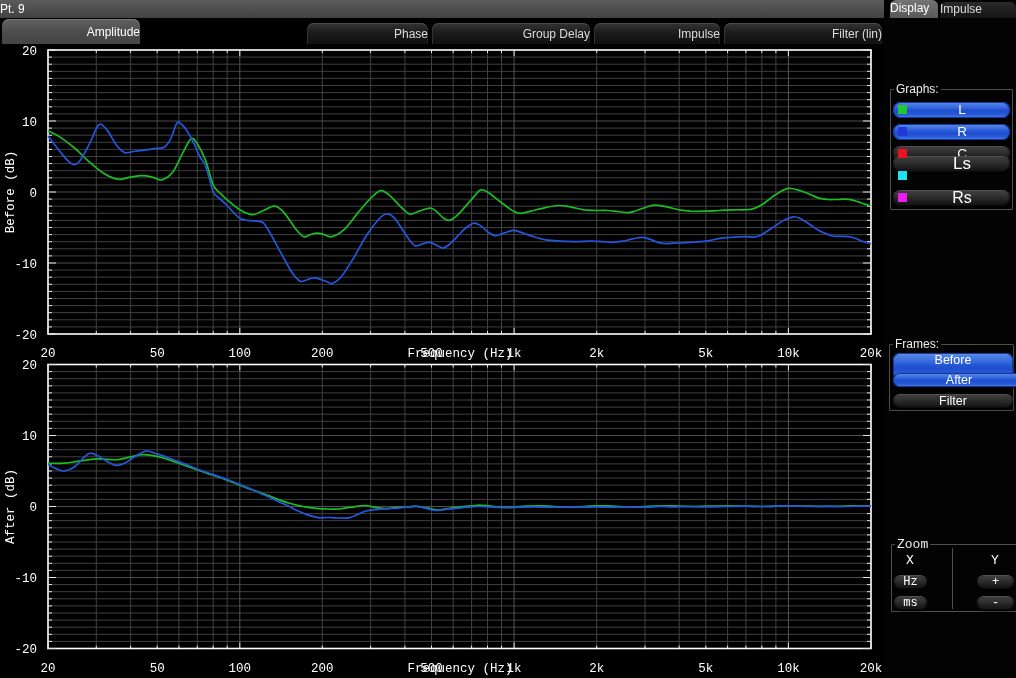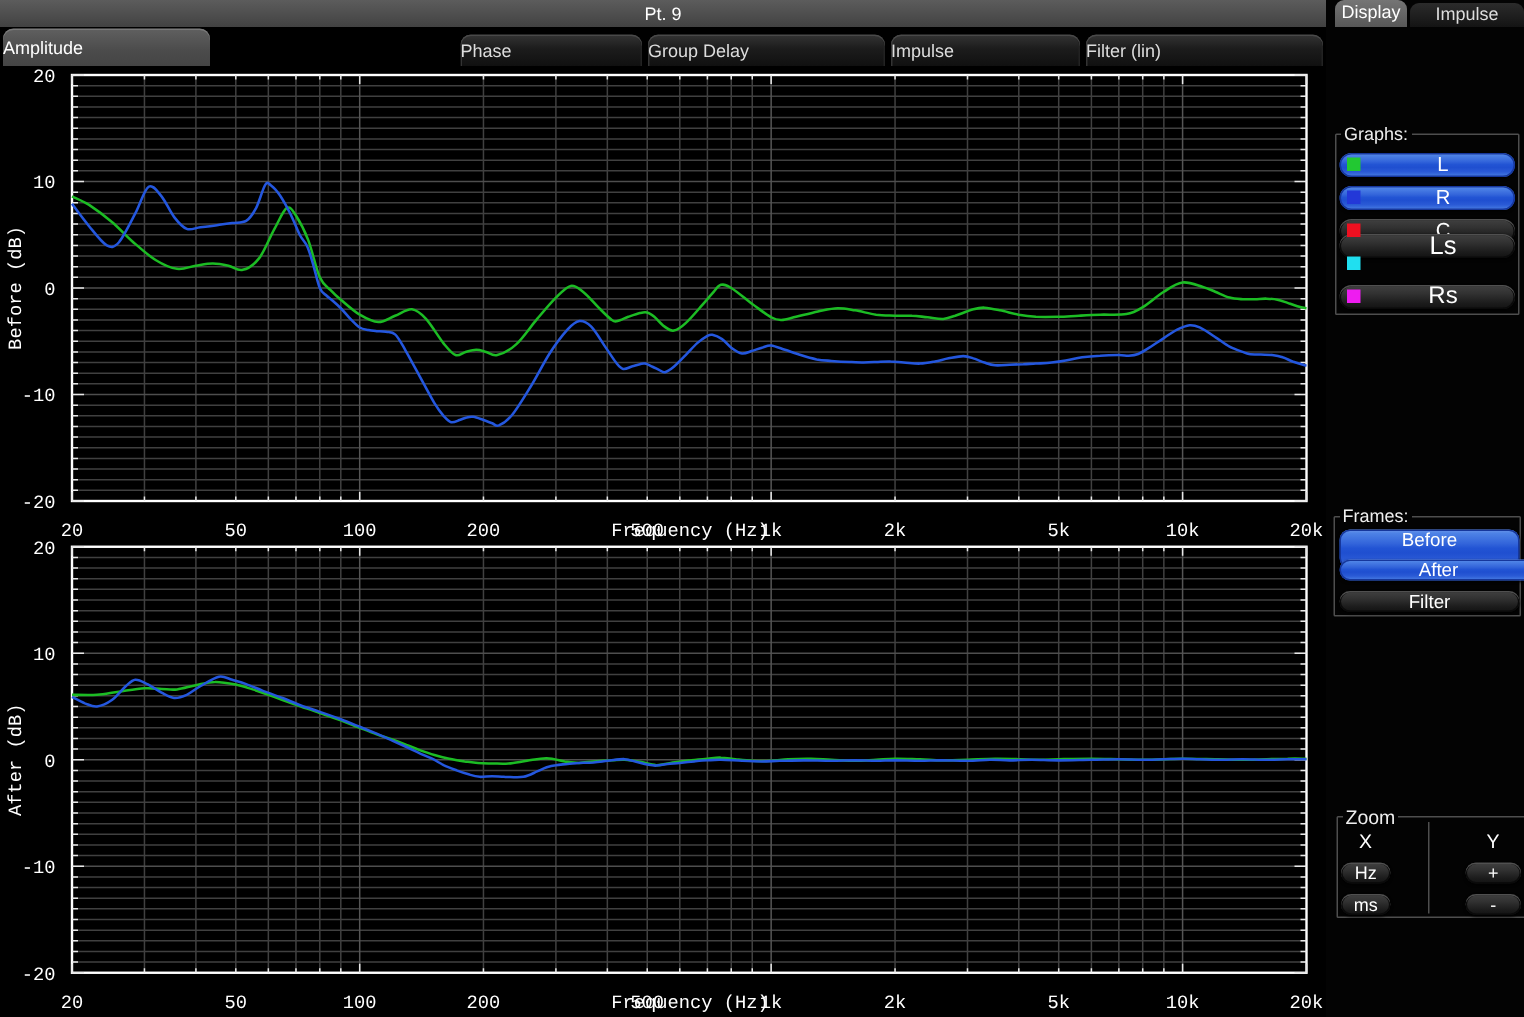--- a/index.html
+++ b/index.html
@@ -1,30 +1,30 @@
 <!DOCTYPE html>
 <html><head>
 <meta charset="utf-8">
 <style>
   html,body{margin:0;padding:0;background:#000;width:1016px;height:678px;overflow:hidden}
   body{position:relative;font-family:"Liberation Sans",sans-serif}
   .abs{position:absolute}
-  #titlebar{left:0;top:0;width:884px;height:18px;background:linear-gradient(#5c5c5c,#424242);color:#fff;font-size:12px;text-align:center;line-height:18px}
+  #titlebar{left:0;top:0;width:884px;height:18px;background:linear-gradient(#5c5c5c,#424242);color:#fff;font-size:12px;line-height:18px}
   #tabs{left:0;top:18px;width:884px;height:26px}
-  .tab{position:absolute;top:5px;height:21px;border-radius:7px 7px 0 0;background:linear-gradient(#343434,#1c1c1c 45%,#101010);color:#ddd;font-size:12px;text-align:left;line-height:22px;box-shadow:inset 0 1px 0 #4a4a4a,inset 1px 0 0 #333,inset -1px 0 0 #222}
+  .tab{position:absolute;top:5px;height:21px;border-radius:7px 7px 0 0;background:linear-gradient(#343434,#1c1c1c 45%,#101010);color:#ddd;font-size:12px;text-align:right;line-height:22px;box-shadow:inset 0 1px 0 #4a4a4a,inset 1px 0 0 #333,inset -1px 0 0 #222}
   .tab.active{top:1px;height:25px;background:linear-gradient(#606060,#4b4b4b 60%,#454545);color:#fff;line-height:26px;box-shadow:inset 0 1px 0 #7a7a7a}
-  .rtab{position:absolute;height:16px;border-radius:6px 6px 0 0;font-size:12px;text-align:center}
+  .rtab{position:absolute;height:16px;border-radius:6px 6px 0 0;font-size:12px;text-align:left}
   #rpanel{left:884px;top:0;width:132px;height:678px;background:#030303}
   fieldset{position:absolute;margin:0;padding:0;border:1px solid #4e4e4e;border-radius:1px;background:transparent}
   legend{font-size:12px;color:#eee;padding:0 2px;margin-left:3px}
   .btn{position:absolute;border-radius:8px;color:#fff;text-align:center}
   .blue{background:linear-gradient(#6b97ea 0%,#4d82e6 10%,#3466db 35%,#2254d4 48%,#1f4fd0 60%,#2a5ad6 78%,#4478e0 95%,#3a6cda 100%);box-shadow:0 1px 2px #000,inset 0 0 0 1px #16379c}
   .dark{background:linear-gradient(#414141 0%,#323232 35%,#1c1c1c 75%,#121212 100%);box-shadow:0 1px 2px #000,inset 0 1px 0 #505050,inset 0 0 0 1px #0a0a0a}
   .sq{position:absolute;width:9px;height:9px}
-  .mono{font-family:Liberation Sans, sans-serif}
+  .mono{font-family:Liberation Mono, monospace}
 </style>
 </head>
 <body>
   <div id="titlebar" class="abs">Pt. 9</div>
   <div id="tabs" class="abs">
     <div class="tab active" style="left:2px;width:138px">Amplitude</div>
     <div class="tab" style="left:307px;width:121px">Phase</div>
     <div class="tab" style="left:432px;width:158px">Group Delay</div>
     <div class="tab" style="left:594px;width:126px">Impulse</div>
     <div class="tab" style="left:724px;width:158px">Filter (lin)</div>

